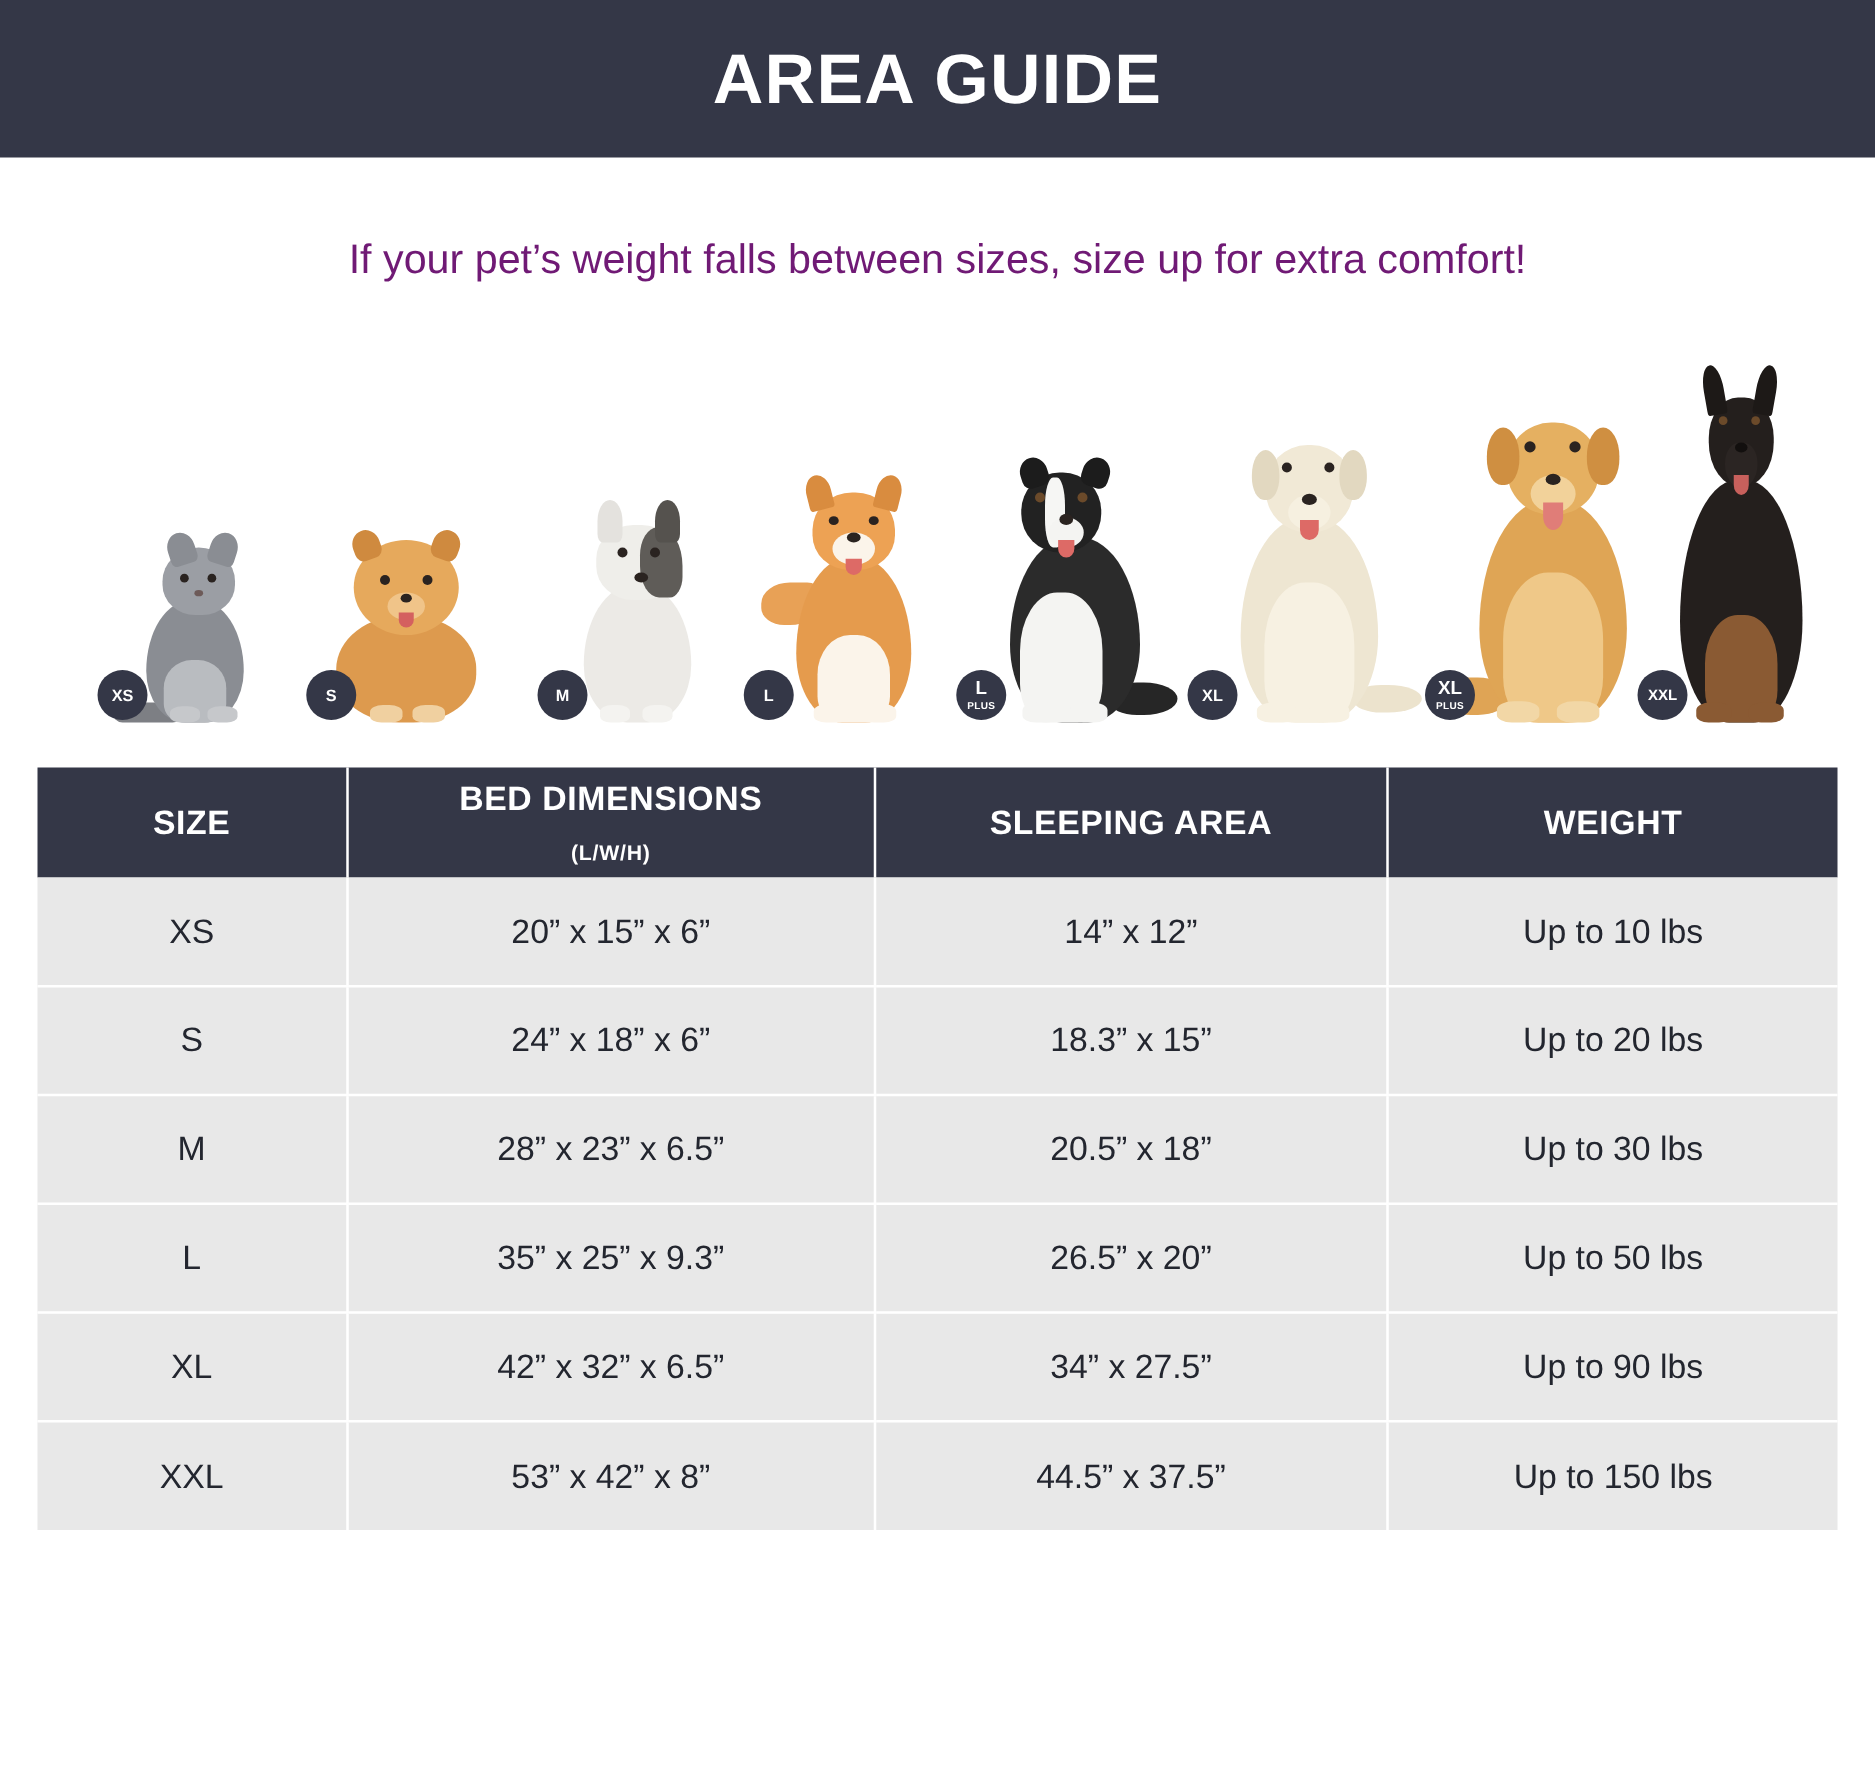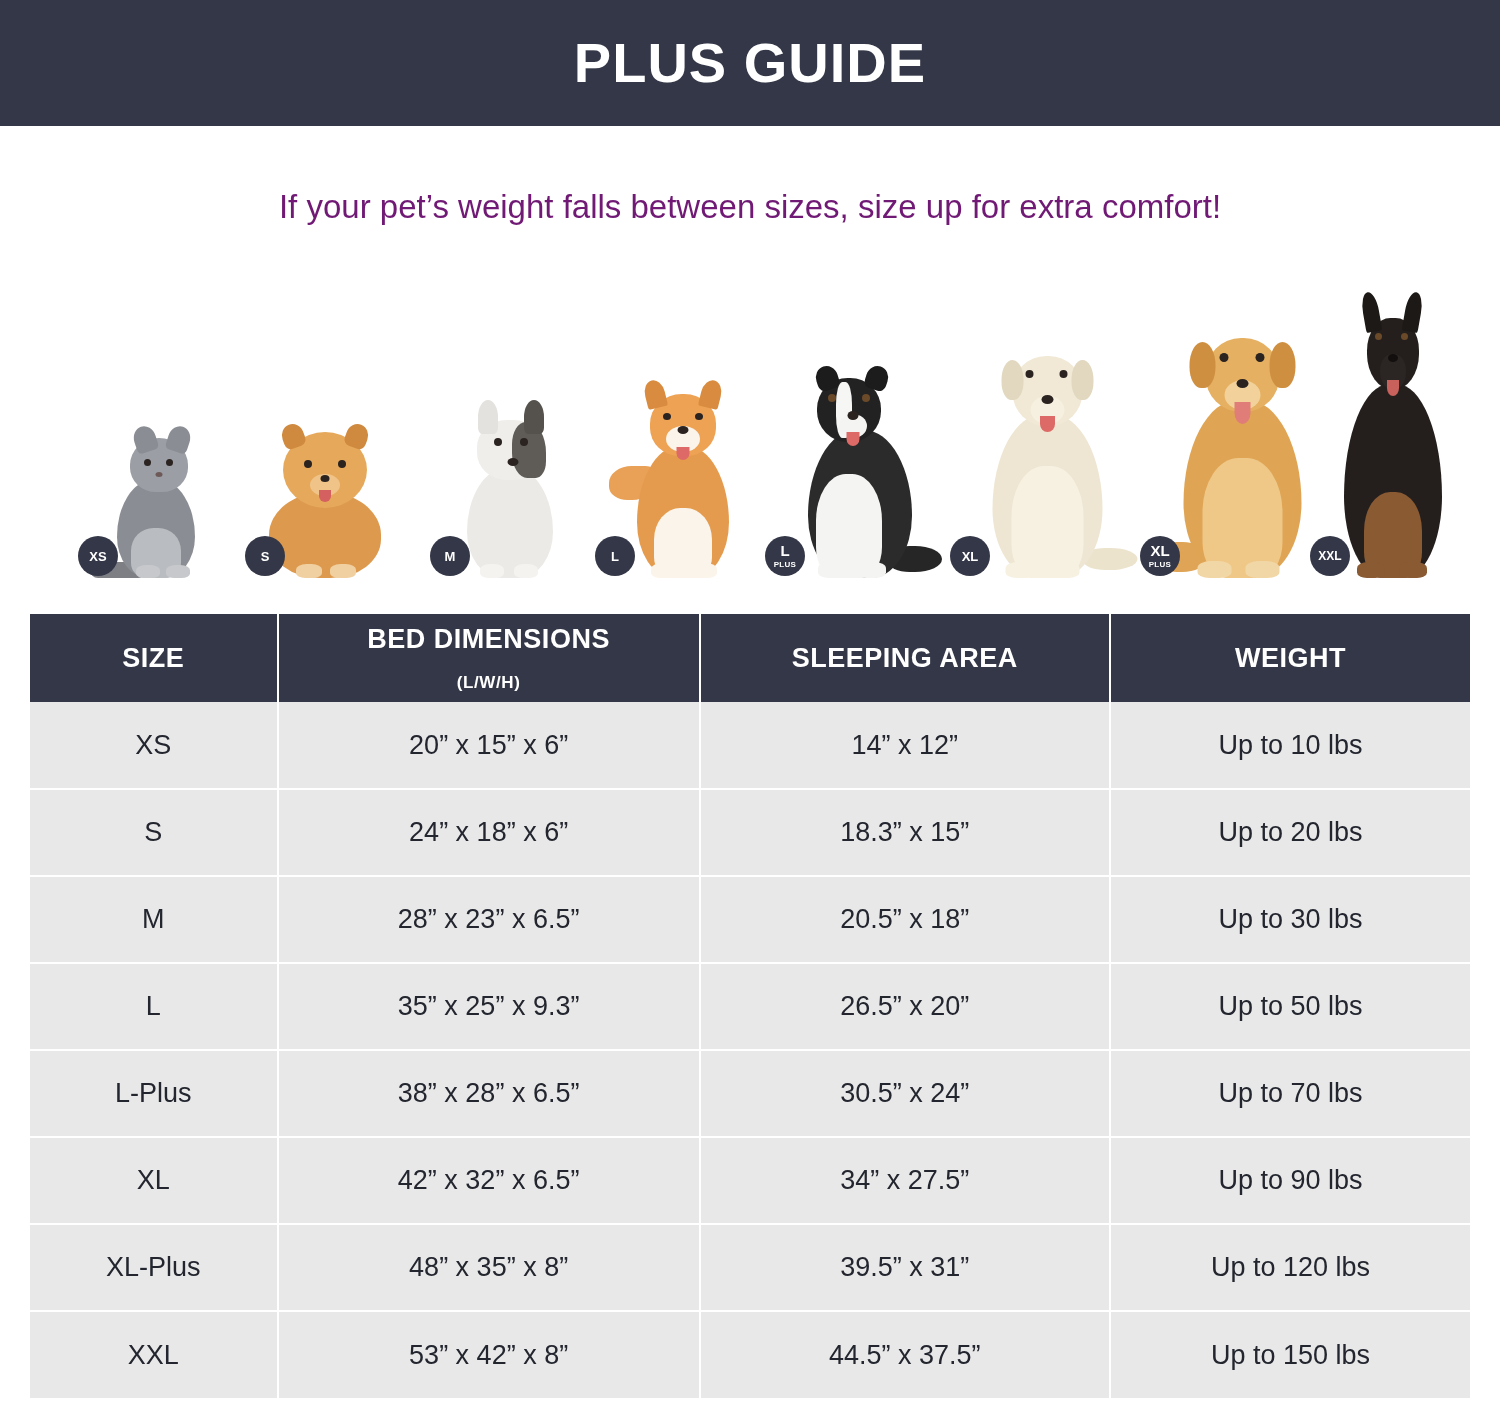--- a/index.html
+++ b/index.html
@@ -186,21 +186,21 @@
 
   col.c1 { width: 17.2%; }
   col.c2 { width: 29.3%; }
   col.c3 { width: 28.5%; }
   col.c4 { width: 25.0%; }
 </style>
 </head>
 <body>
 
 <div class="header-bar">
-  <div class="header-title">PLUS GUIDE</div>
+  <div class="header-title">AREA GUIDE</div>
 </div>
 
 <div class="subtitle-wrap">
   <div class="subtitle">If your pet’s weight falls between sizes, size up for extra comfort!</div>
 </div>
 
 <div class="lineup">
 
   <div class="pet" style="left:48px; width:140px; height:150px;">
     <div class="animal pet-silhouette" style="width:132px;height:150px;">
@@ -414,38 +414,26 @@
         <td>20.5” x 18”</td>
         <td>Up to 30 lbs</td>
       </tr>
       <tr>
         <td>L</td>
         <td>35” x 25” x 9.3”</td>
         <td>26.5” x 20”</td>
         <td>Up to 50 lbs</td>
       </tr>
       <tr>
-        <td>L-Plus</td>
-        <td>38” x 28” x 6.5”</td>
-        <td>30.5” x 24”</td>
-        <td>Up to 70 lbs</td>
-      </tr>
-      <tr>
         <td>XL</td>
         <td>42” x 32” x 6.5”</td>
         <td>34” x 27.5”</td>
         <td>Up to 90 lbs</td>
       </tr>
       <tr>
-        <td>XL-Plus</td>
-        <td>48” x 35” x 8”</td>
-        <td>39.5” x 31”</td>
-        <td>Up to 120 lbs</td>
-      </tr>
-      <tr>
         <td>XXL</td>
         <td>53” x 42” x 8”</td>
         <td>44.5” x 37.5”</td>
         <td>Up to 150 lbs</td>
       </tr>
     </tbody>
   </table>
 </div>
 
 </body></html>

